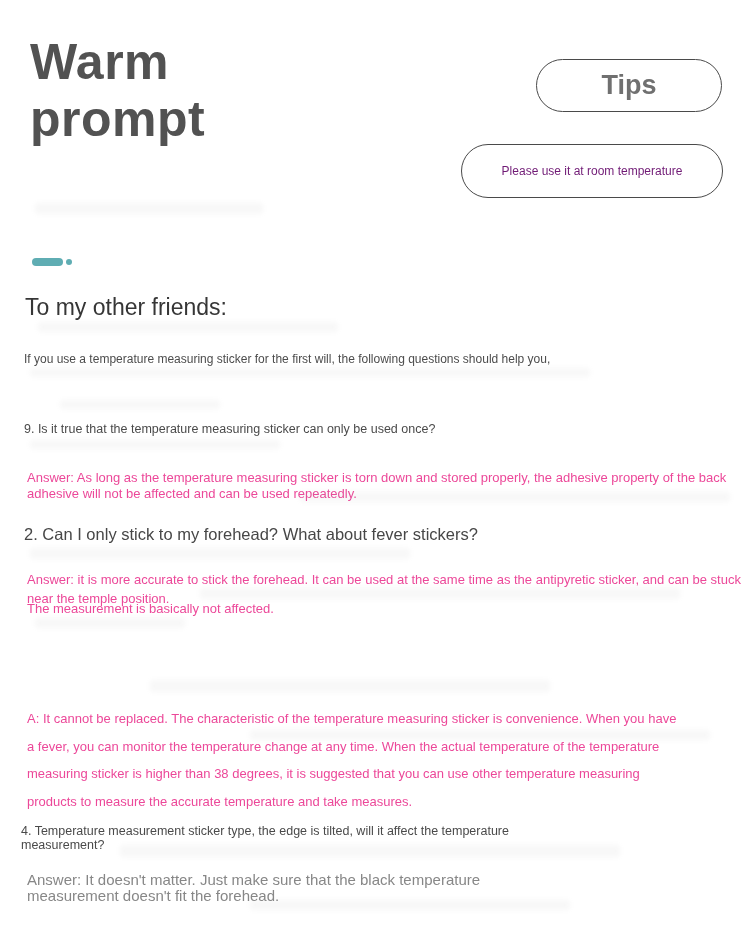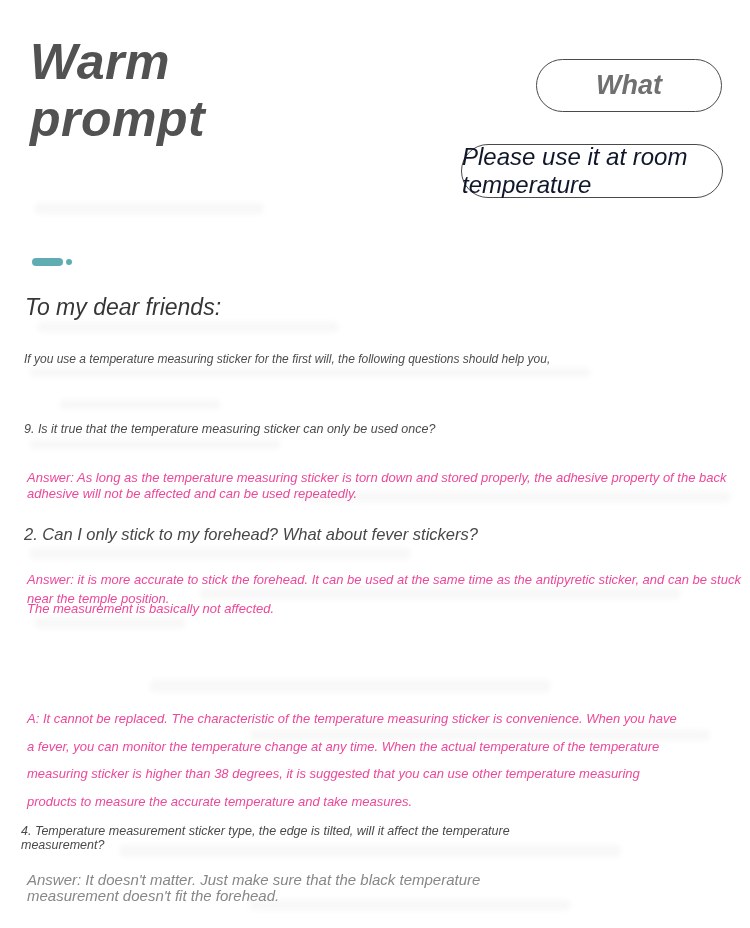--- a/index.html
+++ b/index.html
@@ -7,21 +7,20 @@
   body {
     font-family: "Liberation Sans", "DejaVu Sans", sans-serif;
     color: #4c4c4c;
   }
   .page {
     position: relative;
     width: 750px;
     height: 928px;
     background: #ffffff;
     overflow: hidden;
-    font-style: italic;
   }
   .abs { position: absolute; }
 
   
   .page-title {
     left: 30px; top: 34px;
     font-size: 50px;
     font-weight: bold;
     line-height: 57px;
     color: #525252;
@@ -45,22 +44,22 @@
   .pill-tips {
     left: 536px; top: 59px;
     width: 186px; height: 53px;
     font-size: 27px;
     font-weight: 600;
     color: #707070;
   }
   .pill-room {
     left: 461px; top: 144px;
     width: 262px; height: 54px;
-    font-size: 24px;
-    color: #0f172a;
+    font-size: 12px;
+    color: #701a75;
   }
 
   
   .accent-dash {
     left: 32px; top: 258px;
     width: 31px; height: 8px;
     border-radius: 4px;
     background: #5fadb3;
   }
   .accent-dot {
@@ -132,30 +131,30 @@
 <body>
 
 <div class="page">
 
   <div class="abs page-title">
     <div>Warm</div>
     <div>prompt</div>
   </div>
 
   <div class="abs pill pill-tips">
-    <span>What</span>
+    <span>Tips</span>
   </div>
   <div class="abs pill pill-room">
     <span>Please use it at room temperature</span>
   </div>
 
   <div class="abs accent-dash" style="background: rgb(95, 173, 179);"></div>
   <div class="abs accent-dot" style="background: rgb(95, 173, 179);"></div>
 
-  <div class="abs greeting">To my dear friends:</div>
+  <div class="abs greeting">To my other friends:</div>
   <div class="abs intro-note">If you use a temperature measuring sticker for the first will, the following questions should help you,</div>
 
   <div class="abs q-small q1">9. Is it true that the temperature measuring sticker can only be used once?</div>
   <div class="abs a-body a1">Answer: As long as the temperature measuring sticker is torn down and stored properly, the adhesive property of the back adhesive will not be affected and can be used repeatedly.</div>
 
   <div class="abs q2">2. Can I only stick to my forehead? What about fever stickers?</div>
   <div class="abs a-body a2">Answer: it is more accurate to stick the forehead. It can be used at the same time as the antipyretic sticker, and can be stuck near the temple position.</div>
   <div class="abs a-body a2-note">The measurement is basically not affected.</div>
 
   <div class="abs a-body a3">A: It cannot be replaced. The characteristic of the temperature measuring sticker is convenience. When you have a fever, you can monitor the temperature change at any time. When the actual temperature of the temperature measuring sticker is higher than 38 degrees, it is suggested that you can use other temperature measuring products to measure the accurate temperature and take measures.</div>

